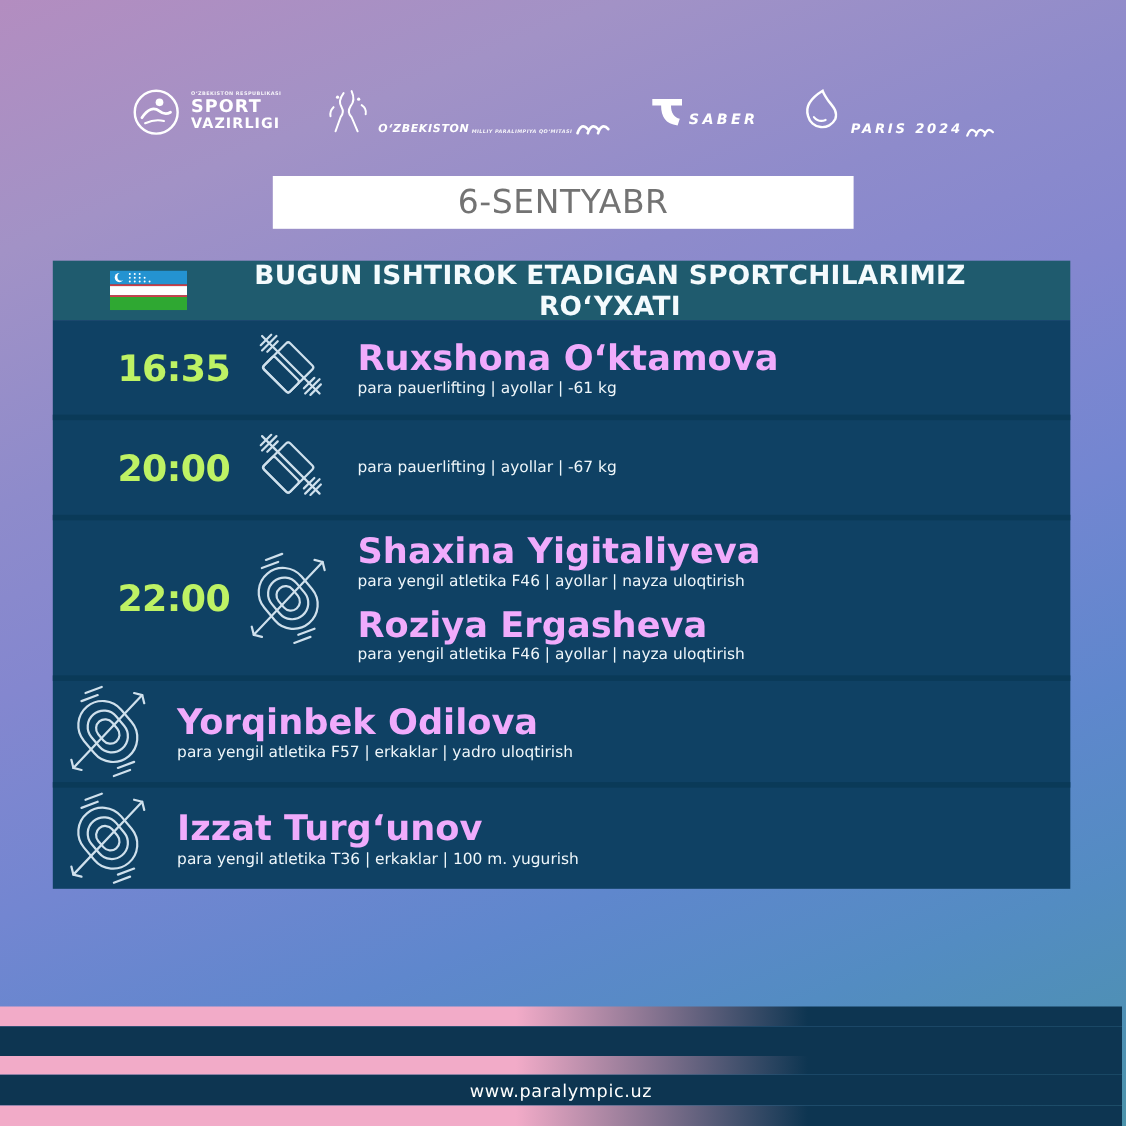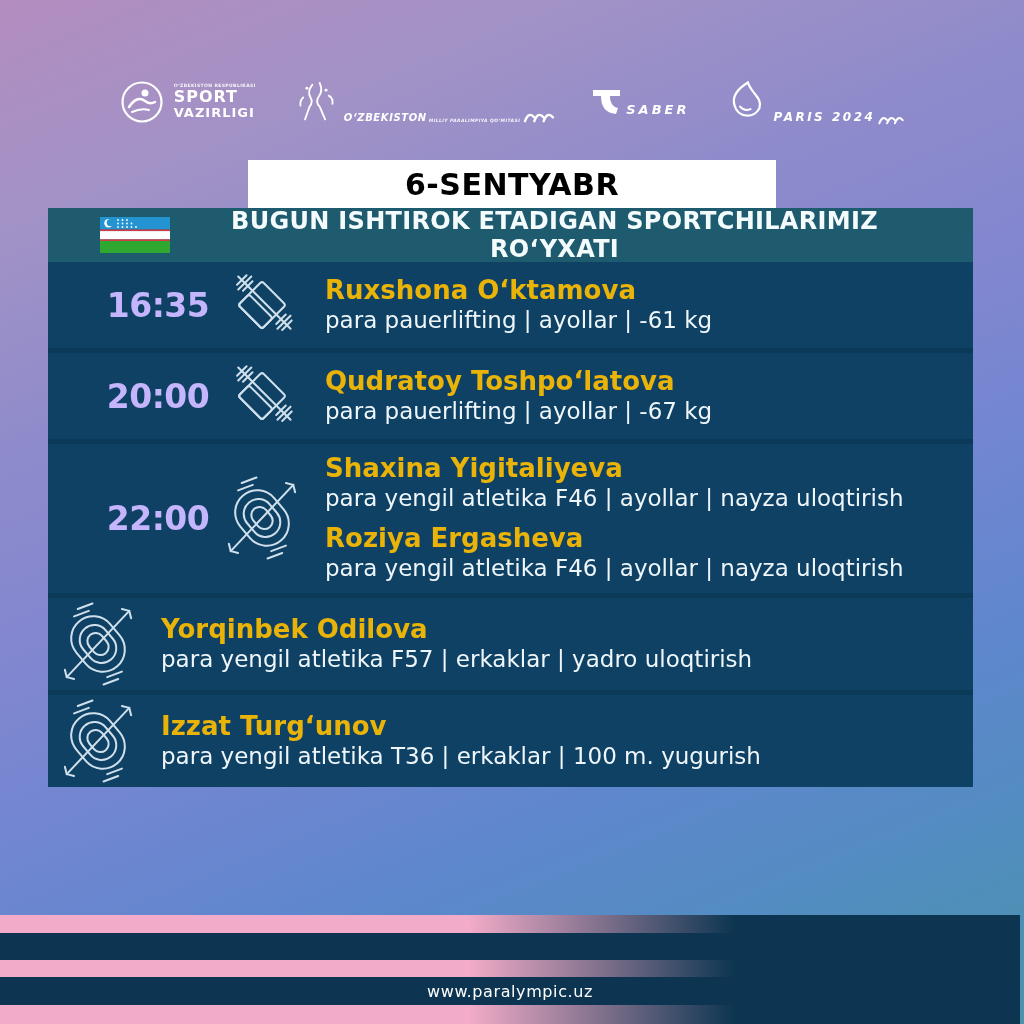--- a/index.html
+++ b/index.html
@@ -14,35 +14,35 @@
   .logo-col{display:flex;flex-direction:row;align-items:flex-end;gap:2px;font-style:italic;}
   .ministry-text{display:flex;flex-direction:column;line-height:1.05;}
   .tinytext{font-size:4.5px;letter-spacing:.4px;font-weight:700;opacity:.9;white-space:nowrap;}
   .ministry-text .l1{font-size:16px;font-weight:800;letter-spacing:1px;}
   .ministry-text .l2{font-size:13px;font-weight:800;letter-spacing:1px;}
   .npc-name{font-size:10px;font-weight:800;letter-spacing:.6px;}
   .saber-label{font-size:13px;font-weight:800;letter-spacing:3px;margin-top:4px;}
   .paris-label{font-size:12px;font-weight:800;letter-spacing:2.5px;margin:2px 0 1px;}
   
   .date-banner{width:528px;height:48px;margin:10px auto 0;background:#ffffff;display:flex;align-items:center;justify-content:center;}
-  .date-banner span{font-size:30px;font-weight:700;color:#000000;letter-spacing:.5px;}
+  .date-banner span{font-size:30px;font-weight:400;color:#737373;letter-spacing:.5px;}
   
-  .schedule{margin-left:48px;width:925px;}
+  .schedule{margin-left:48px;width:925px;margin-top:29px;}
   .schedule-header{height:54px;background:#1f5b6e;display:flex;align-items:center;padding-left:52px;box-sizing:border-box;}
   .flag{flex:0 0 auto;display:block;}
   .schedule-title{flex:1;text-align:center;color:#f4fbfd;font-size:24px;font-weight:800;letter-spacing:.3px;padding-right:34px;}
   .rows{background:#0f4164;}
   .row{display:flex;align-items:center;min-height:86px;}
   .row.tall{min-height:134px;}
   .row + .row{border-top:5px solid #0a3a58;}
-  .time{box-sizing:border-box;width:164px;padding-left:56px;text-align:center;color:#c4b5fd;font-size:33px;font-weight:800;letter-spacing:-0.5px;}
+  .time{box-sizing:border-box;width:164px;padding-left:56px;text-align:center;color:#bef264;font-size:33px;font-weight:800;letter-spacing:-0.5px;}
   .sporticon{width:96px;margin-left:2px;display:flex;justify-content:center;align-items:center;}
   .entries{margin-left:15px;display:flex;flex-direction:column;gap:12px;padding:10px 0;}
-  .athlete .name{color:#eab308;font-size:26px;font-weight:800;line-height:1.15;}
-  .athlete .detail{color:#eef6fa;font-size:23px;font-weight:400;line-height:1.2;margin-top:1px;}
+  .athlete .name{color:#f0abfc;font-size:32px;font-weight:800;line-height:1.15;}
+  .athlete .detail{color:#eef6fa;font-size:14px;font-weight:400;line-height:1.2;margin-top:1px;}
   
   .footer{position:absolute;left:0;right:4px;bottom:0;}
   .stripe{height:18px;background:linear-gradient(90deg,#f2abc8 0%,#f2abc8 46%,#0d3551 72%,#0d3551 100%);}
   .stripe.s2{height:17px;}
   .stripe.s3{height:19px;}
   .navyband{height:27px;background:#0d3551;}
   .urlband{height:28px;background:#0d3551;display:flex;align-items:center;justify-content:center;}
   .urlband span{color:#ffffff;font-size:16px;font-weight:500;letter-spacing:.6px;}
   svg{display:block;}
 </style>
@@ -185,21 +185,20 @@
                 <line x1="17" y1="35" x2="17" y2="57"></line>
                 <line x1="22" y1="38" x2="22" y2="54"></line>
               <line x1="78" y1="38" x2="78" y2="54"></line>
                 <line x1="83" y1="35" x2="83" y2="57"></line>
                 <line x1="88" y1="38" x2="88" y2="54"></line>
             </g>
           </svg>
         </div>
         <div class="entries">
           <div class="athlete">
-            <div class="name">Qudratoy Toshpo‘latova</div>
             <div class="detail">para pauerlifting | ayollar | -67 kg</div>
           </div>
         </div>
       </div>
 
       <div class="row tall">
         <div class="time">22:00</div>
         <div class="sporticon">
           <svg width="92" height="92" viewBox="0 0 100 100">
             <g stroke="#cfe0ec" fill="none" stroke-width="2.2" transform="rotate(-40 50 50)">

